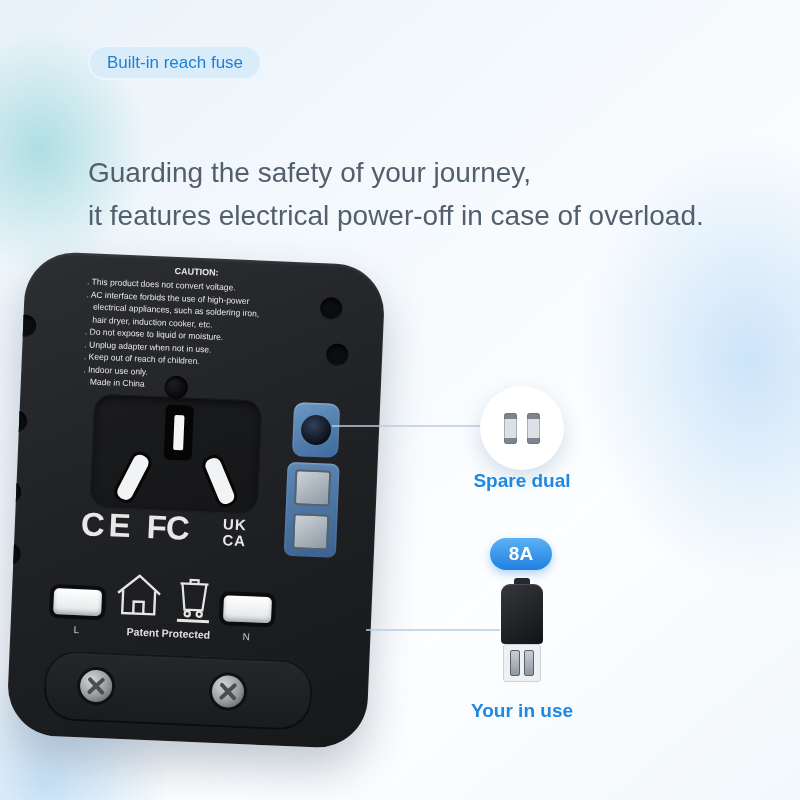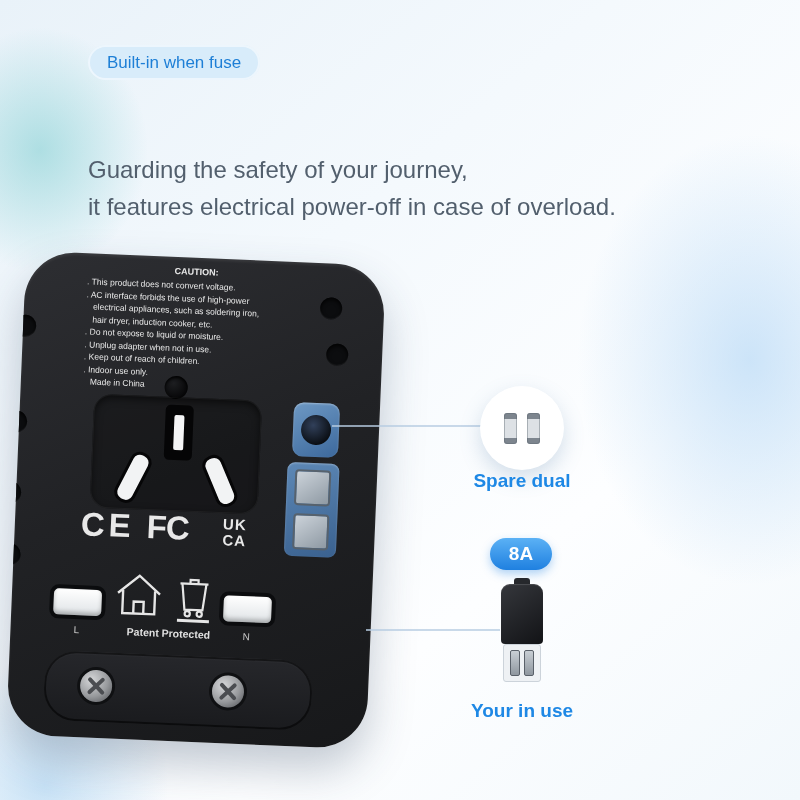--- a/index.html
+++ b/index.html
@@ -16,21 +16,21 @@
   .blob-bl{ left:-120px; top:620px; width:330px; height:330px;
     background:radial-gradient(closest-side, rgba(150,200,238,.5), rgba(150,200,238,0) 75%); }
 
   .badge{ position:absolute; left:88px; top:45px; height:35px; padding:0 19px;
     display:flex; align-items:center; background:#d8ecfa; color:#1e7fd6;
     font-size:17px; font-weight:500; border-radius:18px;
     box-shadow:inset 0 0 0 2px rgba(255,255,255,.55); }
 
   .heading{ position:absolute; left:87px; top:96px; font-size:37px; font-weight:700;
     color:#1c2f63; letter-spacing:.2px; }
-  .subtitle{ position:absolute; left:88px; top:151px; font-size:24px; color:#525f6d; line-height:1.55; }
+  .subtitle{ position:absolute; left:88px; top:151px; font-size:28px; color:#525f6d; line-height:1.55; }
 
   
   .adapter{ position:absolute; left:16px; top:258px; width:360px; height:484px;
     border-radius:50px; overflow:hidden; transform:rotate(2.4deg);
     background:linear-gradient(155deg,#2d2e32 0%, #212225 45%, #17181a 100%);
     box-shadow:0 22px 45px rgba(40,60,90,.28), inset 0 2px 3px rgba(255,255,255,.08); }
 
   .edge-hole{ position:absolute; width:22px; height:22px; border-radius:50%;
     background:#0c0d0f; box-shadow:inset 0 2px 4px rgba(0,0,0,.9), inset 0 -1px 1px rgba(255,255,255,.07); }
 
@@ -132,21 +132,21 @@
 </style>
 </head>
 <body>
 
 <div class="canvas">
 
   <div class="blob blob-tl"></div>
   <div class="blob blob-right"></div>
   <div class="blob blob-bl"></div>
 
-  <div class="badge">Built-in when fuse</div>
+  <div class="badge">Built-in reach fuse</div>
   <p class="subtitle">
     <span>Guarding the safety of your journey,</span><br>
     <span>it features electrical power-off in case of overload.</span>
   </p>
 
   <div class="adapter">
 
     <div class="edge-hole" style="left:-9px; top:64px;"></div>
     <div class="edge-hole" style="left:-14px; top:160px;"></div>
     <div class="edge-hole" style="left:-17px; top:231px;"></div>

